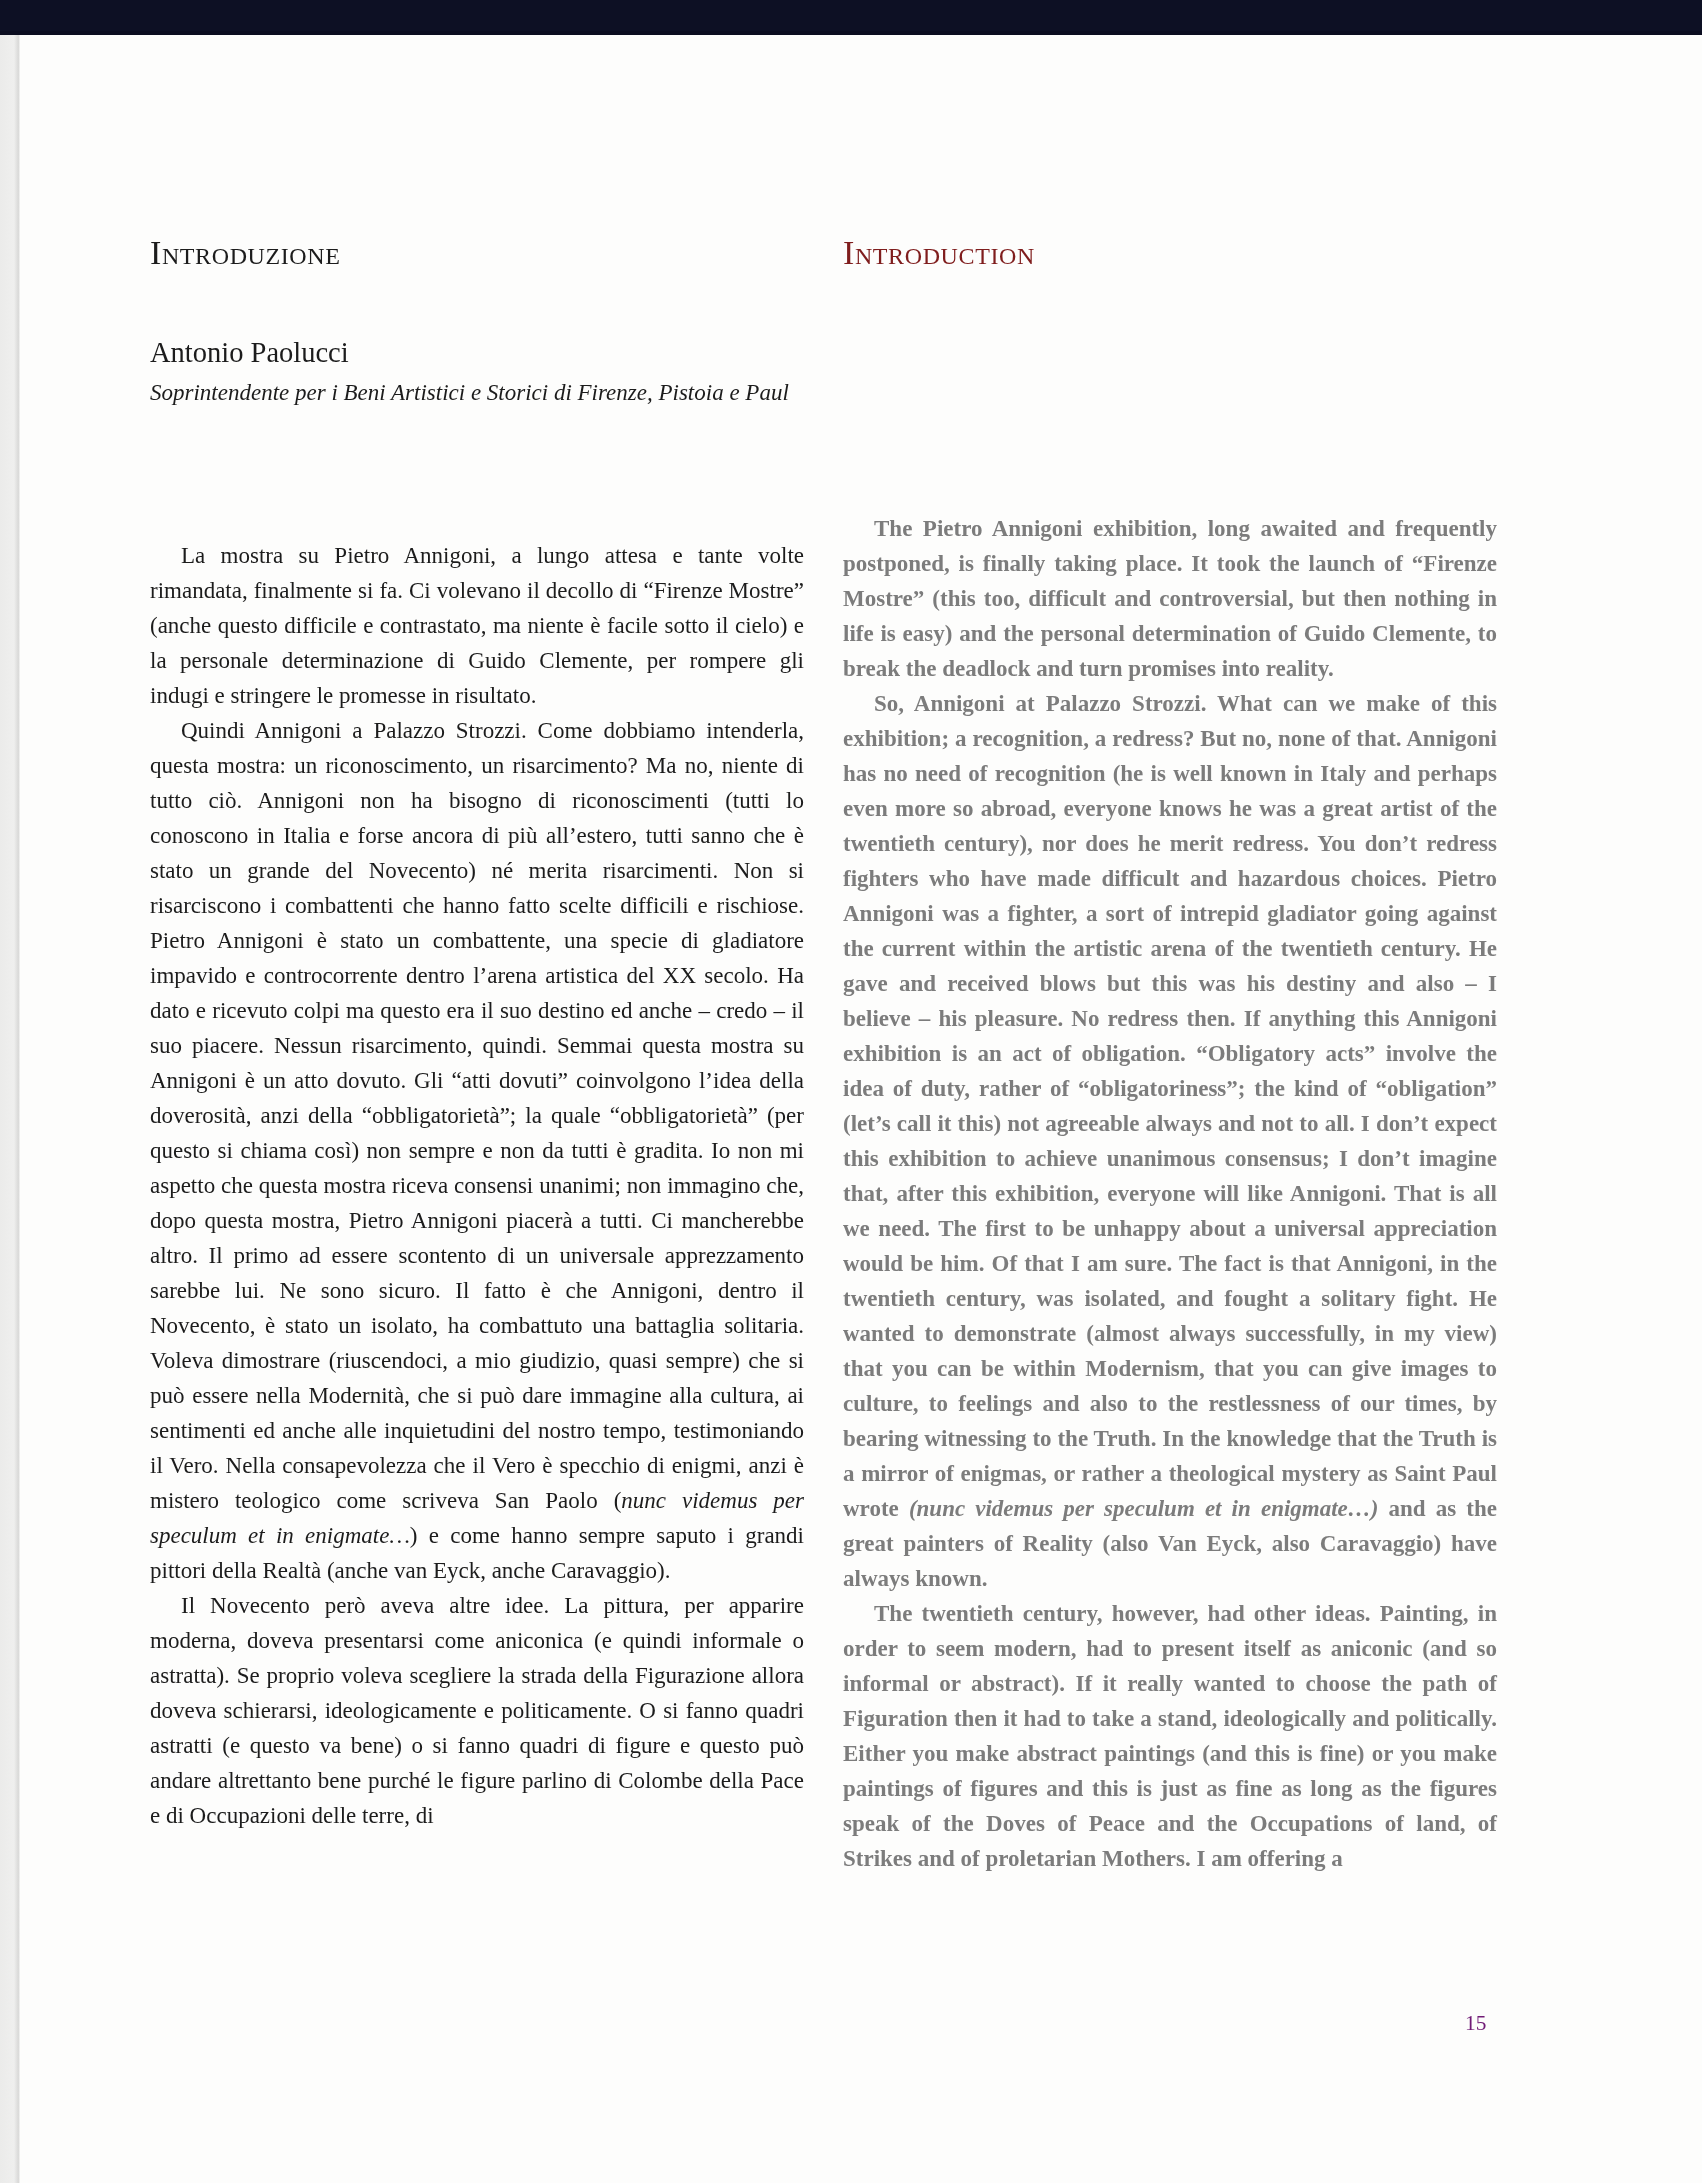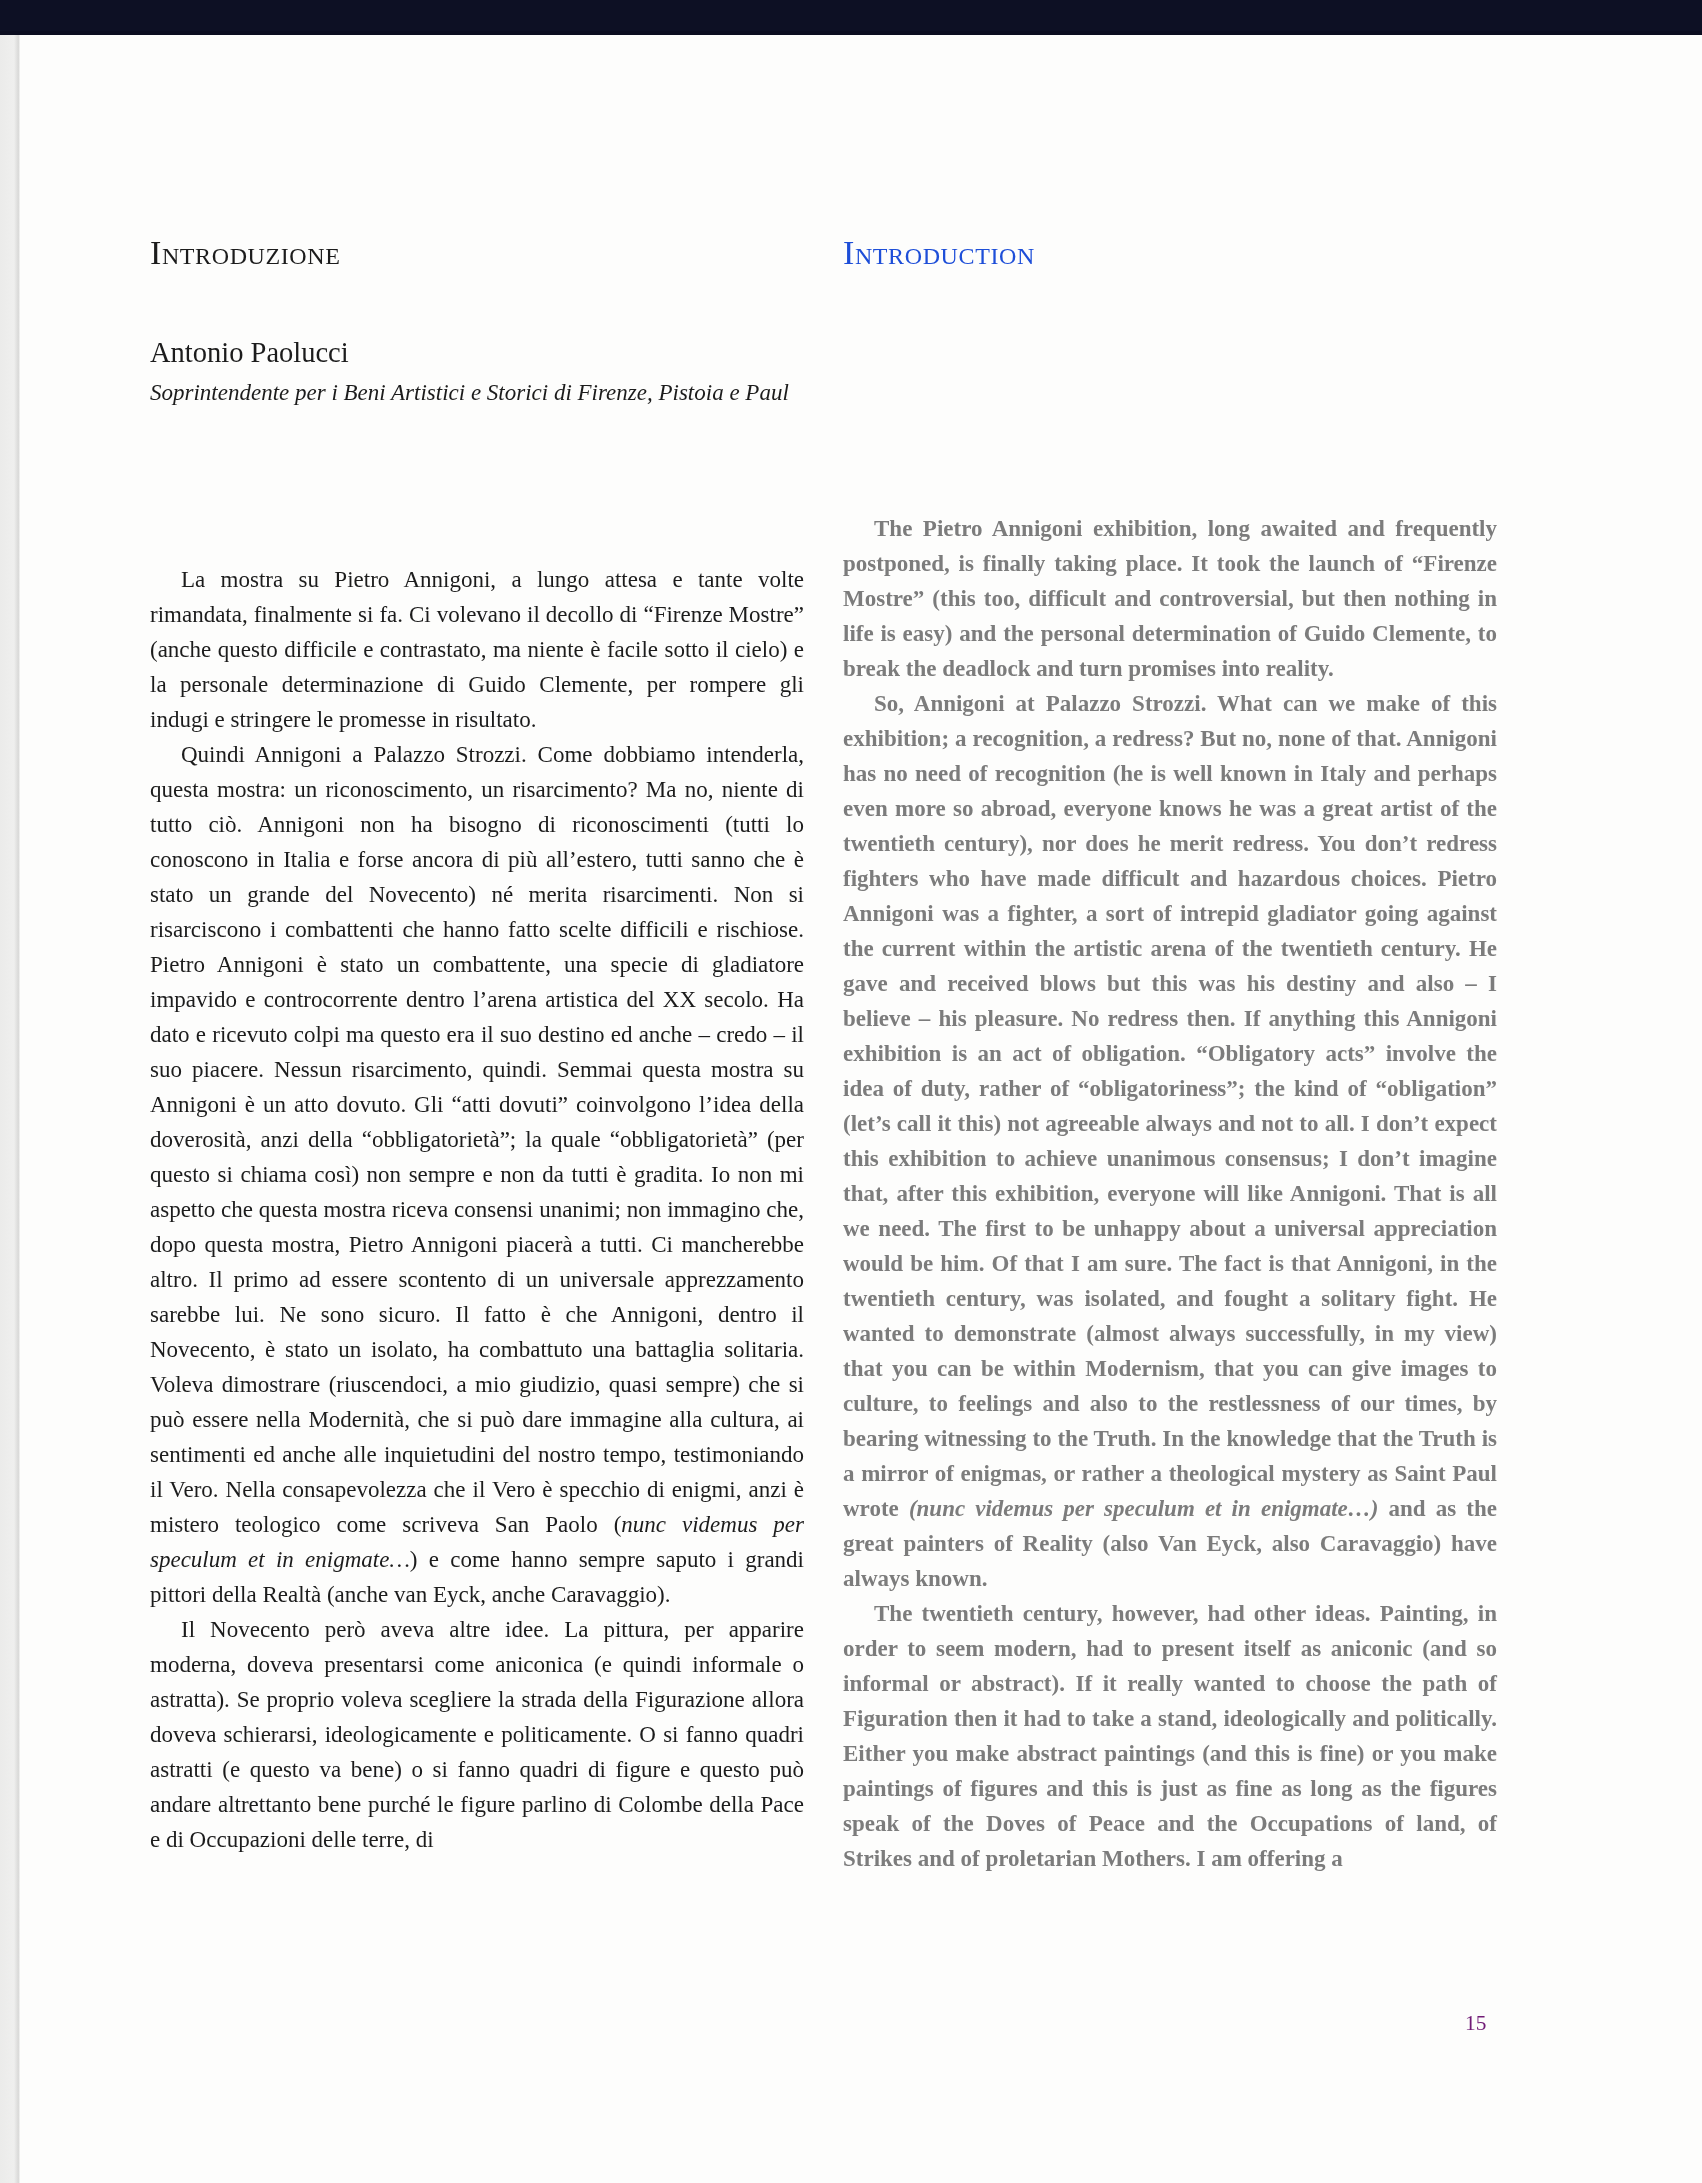--- a/index.html
+++ b/index.html
@@ -42,21 +42,21 @@
       position: absolute;
       top: 205px;
       margin: 0;
       font-weight: normal;
       font-size: 34px;
       font-variant: small-caps;
       letter-spacing: 0.6px;
       line-height: 1;
       white-space: nowrap;
     }
-    .col-en .section-title { color: #1d4ed8; }
+    .col-en .section-title { color: #7f1d1d; }
 
     .author {
       position: absolute;
       top: 304px;
       left: 0;
       font-size: 28.5px;
       line-height: 36px;
       white-space: nowrap;
       text-align: center;
     }
@@ -72,21 +72,21 @@
 
     .body {
       position: absolute;
       left: 0;
       width: 654px;
       font-size: 23px;
       line-height: 35px;
       text-align: justify;
       hyphens: manual;
     }
-    .col-it .body { top: 531px; }
+    .col-it .body { top: 507px; }
     .col-en .body { top: 480px; font-weight: bold; }
     .body p {
       margin: 0;
       text-indent: 31px;
     }
     .body em { font-style: italic; }
 
     .page-number {
       position: absolute;
       top: 1980px;

